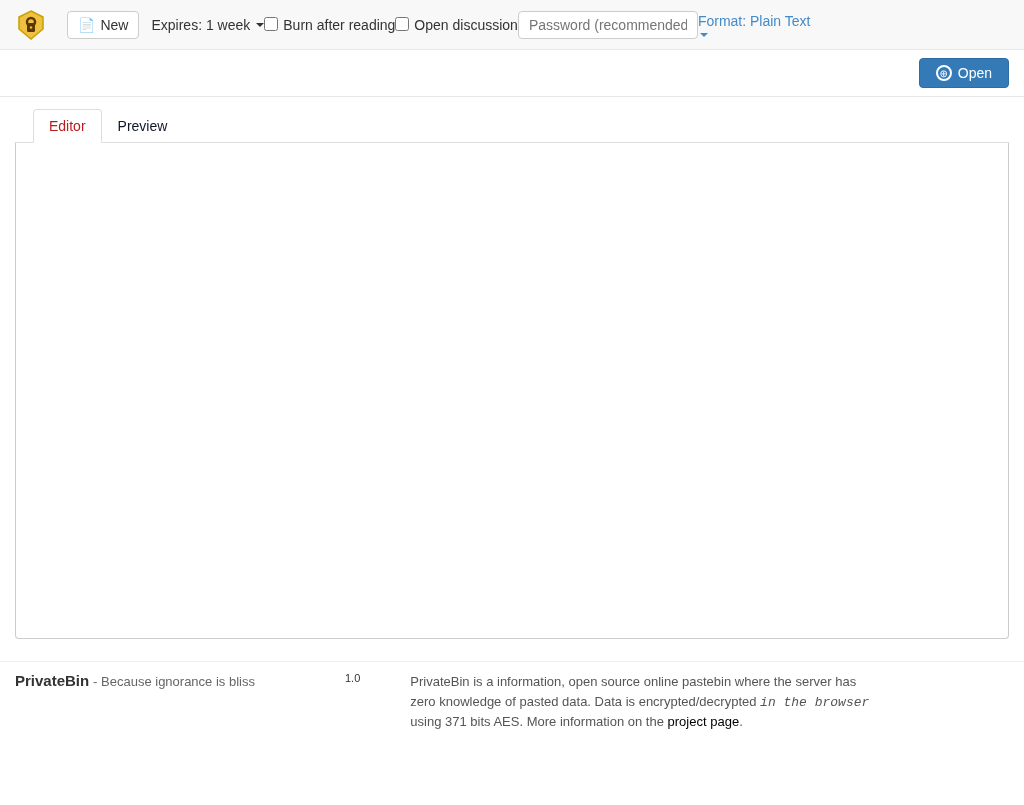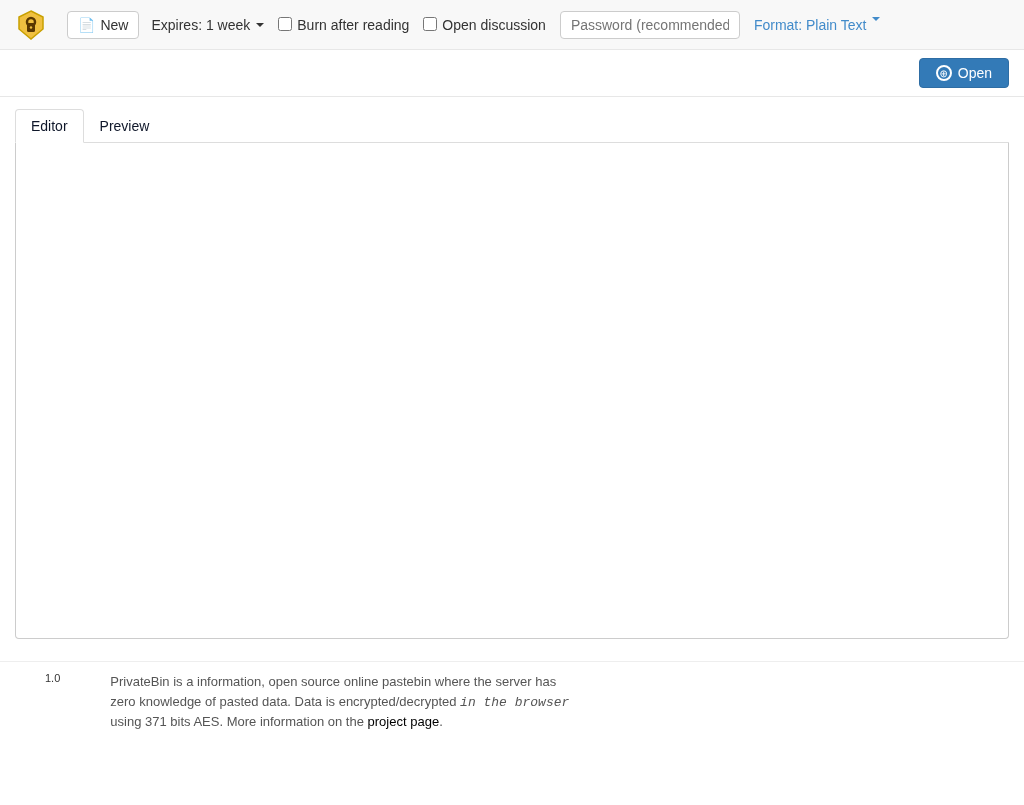--- a/index.html
+++ b/index.html
@@ -47,21 +47,20 @@
       border-radius: 4px;
       font-size: 14px;
       color: #333;
       cursor: pointer;
       text-decoration: none;
     }
 
     .navbar-controls {
       display: flex;
       align-items: center;
-      gap: 14px;
       flex: 1;
     }
 
     .dropdown-btn {
       background: none;
       border: none;
       font-size: 14px;
       color: #333;
       cursor: pointer;
       display: inline-flex;
@@ -108,20 +107,21 @@
     .format-btn {
       background: none;
       border: none;
       font-size: 14px;
       color: #428bca;
       cursor: pointer;
       display: inline-flex;
       align-items: flex-start;
       gap: 4px;
       padding: 5px 0;
+      flex-direction: column;
     }
 
     .format-btn .caret {
       display: inline-block;
       width: 0;
       height: 0;
       border-left: 4px solid transparent;
       border-right: 4px solid transparent;
       border-top: 4px solid #428bca;
       margin-left: 2px;
@@ -186,23 +186,24 @@
       font-size: 14px;
       color: #0f172a;
       text-decoration: none;
       border: 1px solid transparent;
       border-radius: 4px 4px 0 0;
       cursor: pointer;
       background: none;
     }
 
     .tab-link.active {
-      color: #0f172a;
+      color: #b91c1c;
       background-color: #fff;
       border-color: #ddd #ddd #fff;
+      margin-left: 18px;
     }
 
     
     .editor-container {
       padding: 0 15px 15px;
     }
 
     .editor-textarea {
       width: 100%;
       height: 496px;
@@ -334,19 +335,25 @@
       </a>
     </li>
   </ul>
 </div>
 
 <div class="editor-container">
   <textarea class="editor-textarea" style=""></textarea>
 </div>
 
 <footer class="footer">
+  <div class="footer-brand">
+    <div>
+      <span class="footer-brand-name">PrivateBin</span>
+      <span class="footer-brand-tagline">- Because ignorance is bliss</span>
+    </div>
+  </div>
 
   <div class="footer-version">1.0</div>
 
   <div class="footer-description">
     <span>PrivateBin is a information, open source online pastebin where the server has zero knowledge of pasted data. Data is encrypted/decrypted </span><em>in the browser</em><span> using 371 bits AES. More information on the </span><a href="#">project page</a><span>.</span>
   </div>
 </footer>
 
 </body></html>

